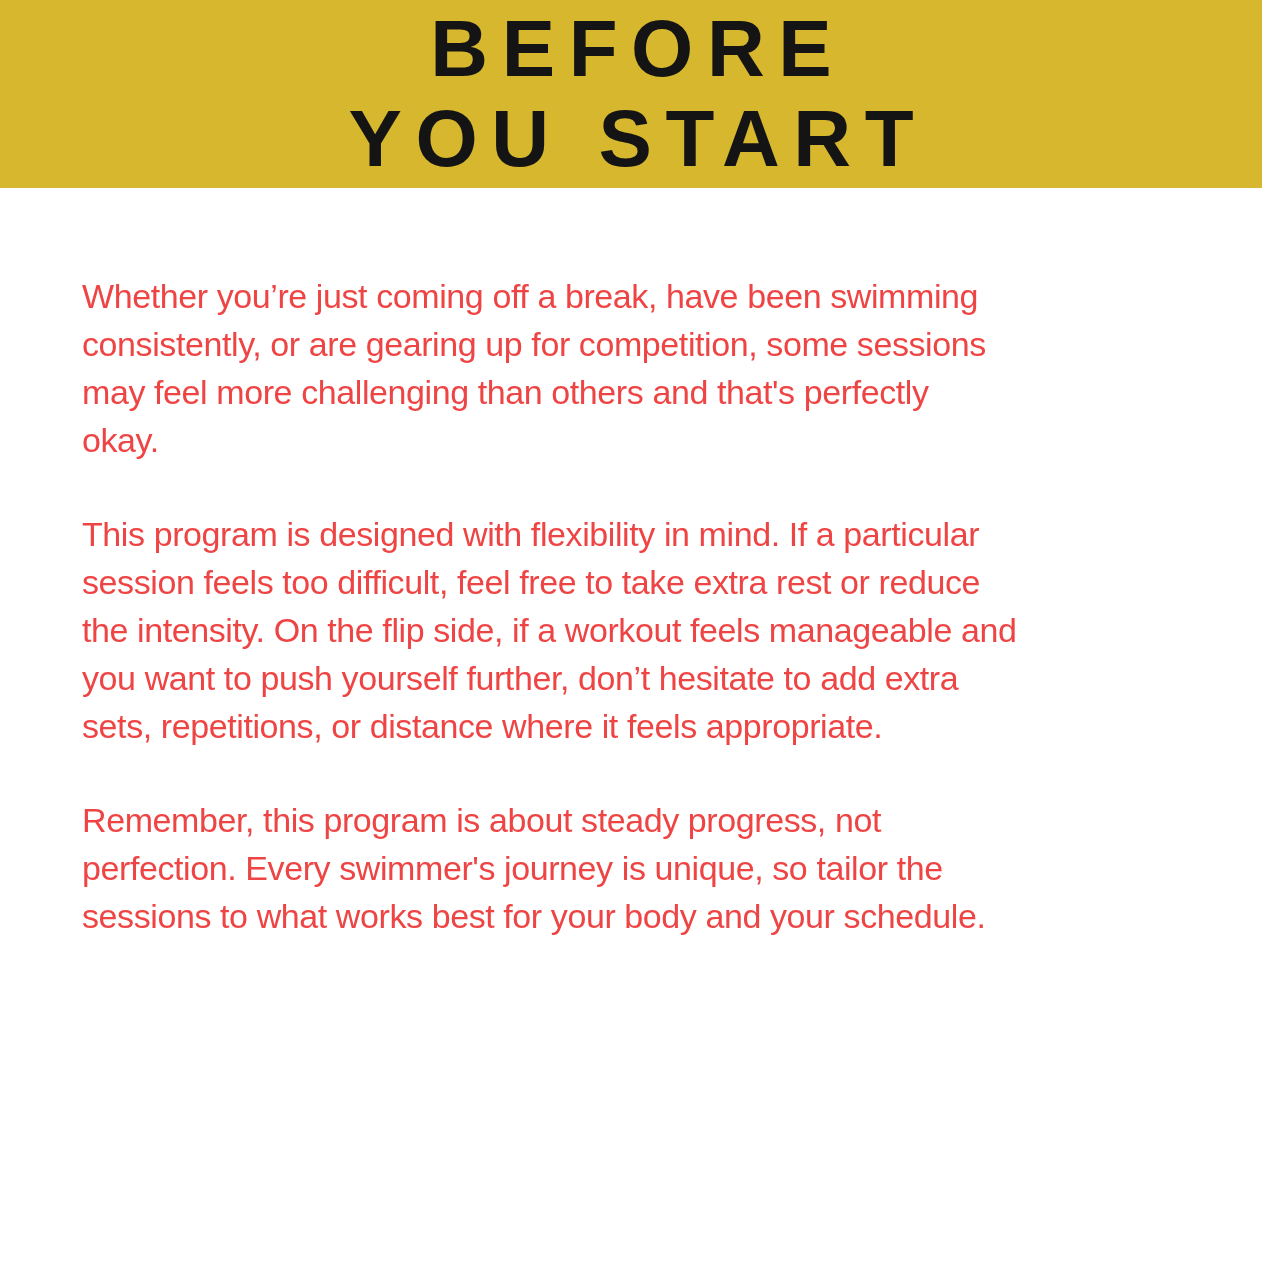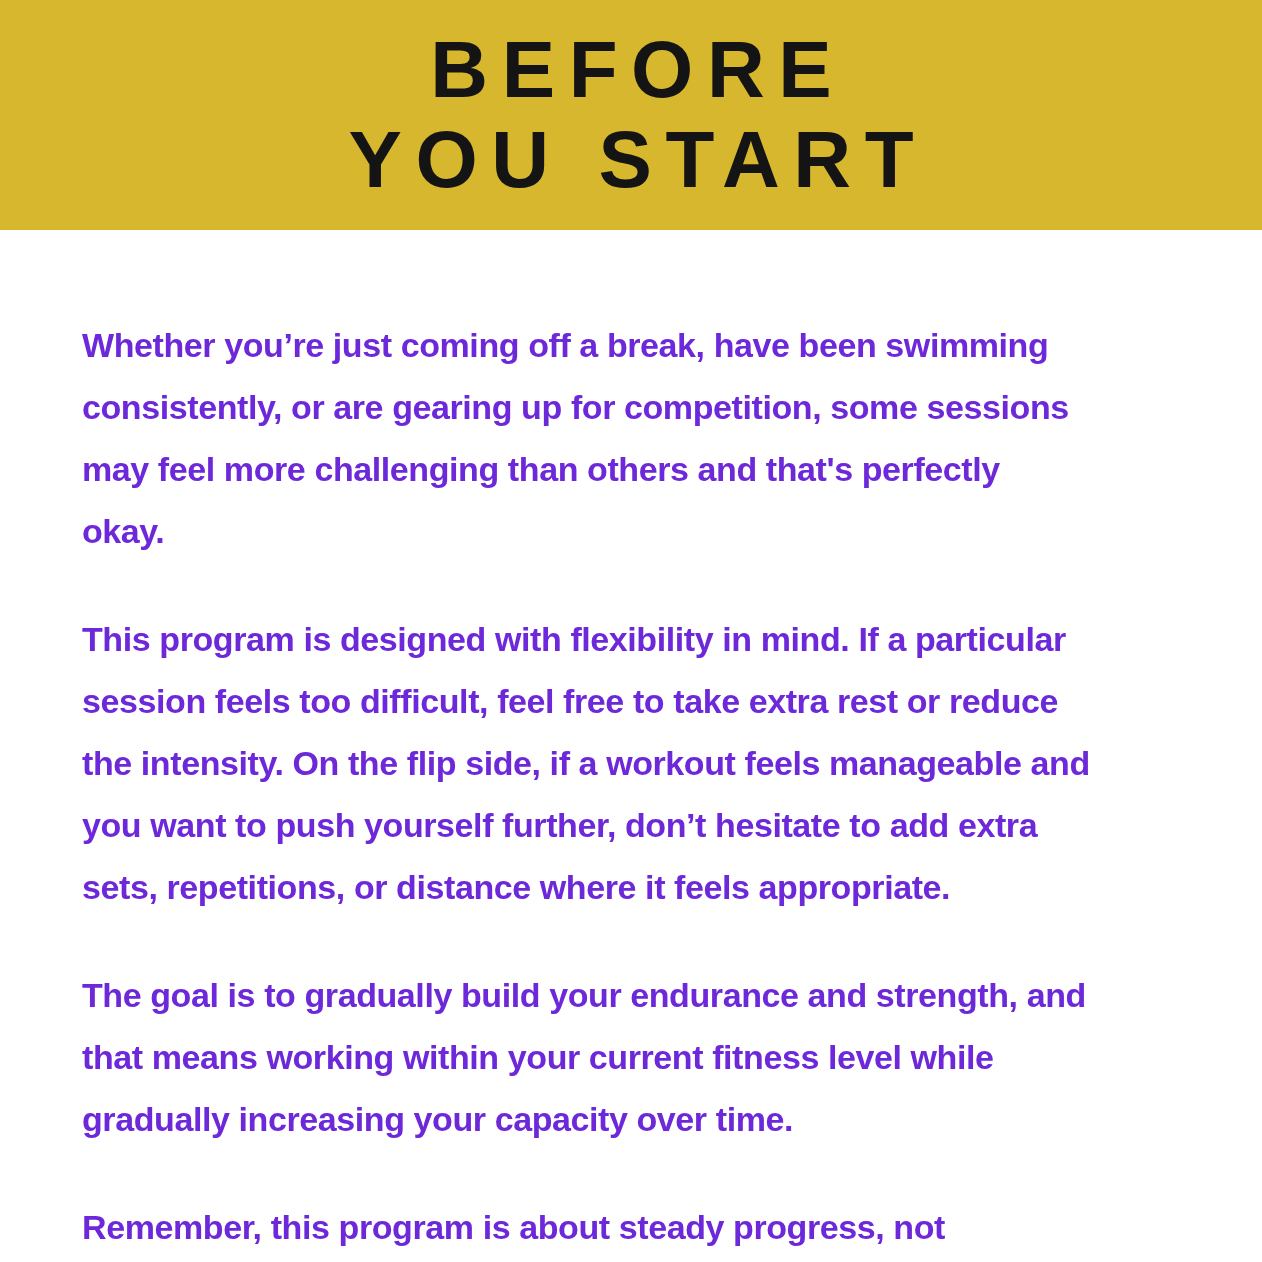--- a/index.html
+++ b/index.html
@@ -8,21 +8,21 @@
   }
   body {
     width: 1262px;
     height: 1262px;
     overflow: hidden;
     background: #ffffff;
     font-family: "Liberation Sans", sans-serif;
   }
   .banner {
     width: 100%;
-    height: 230px;
+    height: 188px;
     background: #d6b72d;
     display: flex;
     align-items: center;
     justify-content: center;
   }
   .title {
     margin: 0;
     font-size: 80px;
     font-weight: 700;
     letter-spacing: 0.17em;
@@ -32,23 +32,23 @@
     white-space: pre-line;
     color: #141414;
     font-family: "Liberation Sans", sans-serif;
   }
   .content {
     padding: 84px 40px 0 82px;
   }
   .content p {
     margin: 0 0 46px 0;
     font-size: 34px;
-    line-height: 62px;
-    font-weight: 700;
-    color: #6d28d9;
+    line-height: 48px;
+    font-weight: 400;
+    color: #ef4444;
     white-space: pre-line; 
     letter-spacing: -0.012em;
   }
 </style>
 </head>
 <body>
 
 <header class="banner">
   <h1 class="title">BEFORE
 YOU START</h1>
@@ -57,19 +57,16 @@
 <main class="content">
   <p>Whether you’re just coming off a break, have been swimming
 consistently, or are gearing up for competition, some sessions
 may feel more challenging than others and that's perfectly
 okay.</p>
   <p>This program is designed with flexibility in mind. If a particular
 session feels too difficult, feel free to take extra rest or reduce
 the intensity. On the flip side, if a workout feels manageable and
 you want to push yourself further, don’t hesitate to add extra
 sets, repetitions, or distance where it feels appropriate.</p>
-  <p>The goal is to gradually build your endurance and strength, and
-that means working within your current fitness level while
-gradually increasing your capacity over time.</p>
   <p>Remember, this program is about steady progress, not
 perfection. Every swimmer's journey is unique, so tailor the
 sessions to what works best for your body and your schedule.</p>
 </main>
 
 </body></html>

